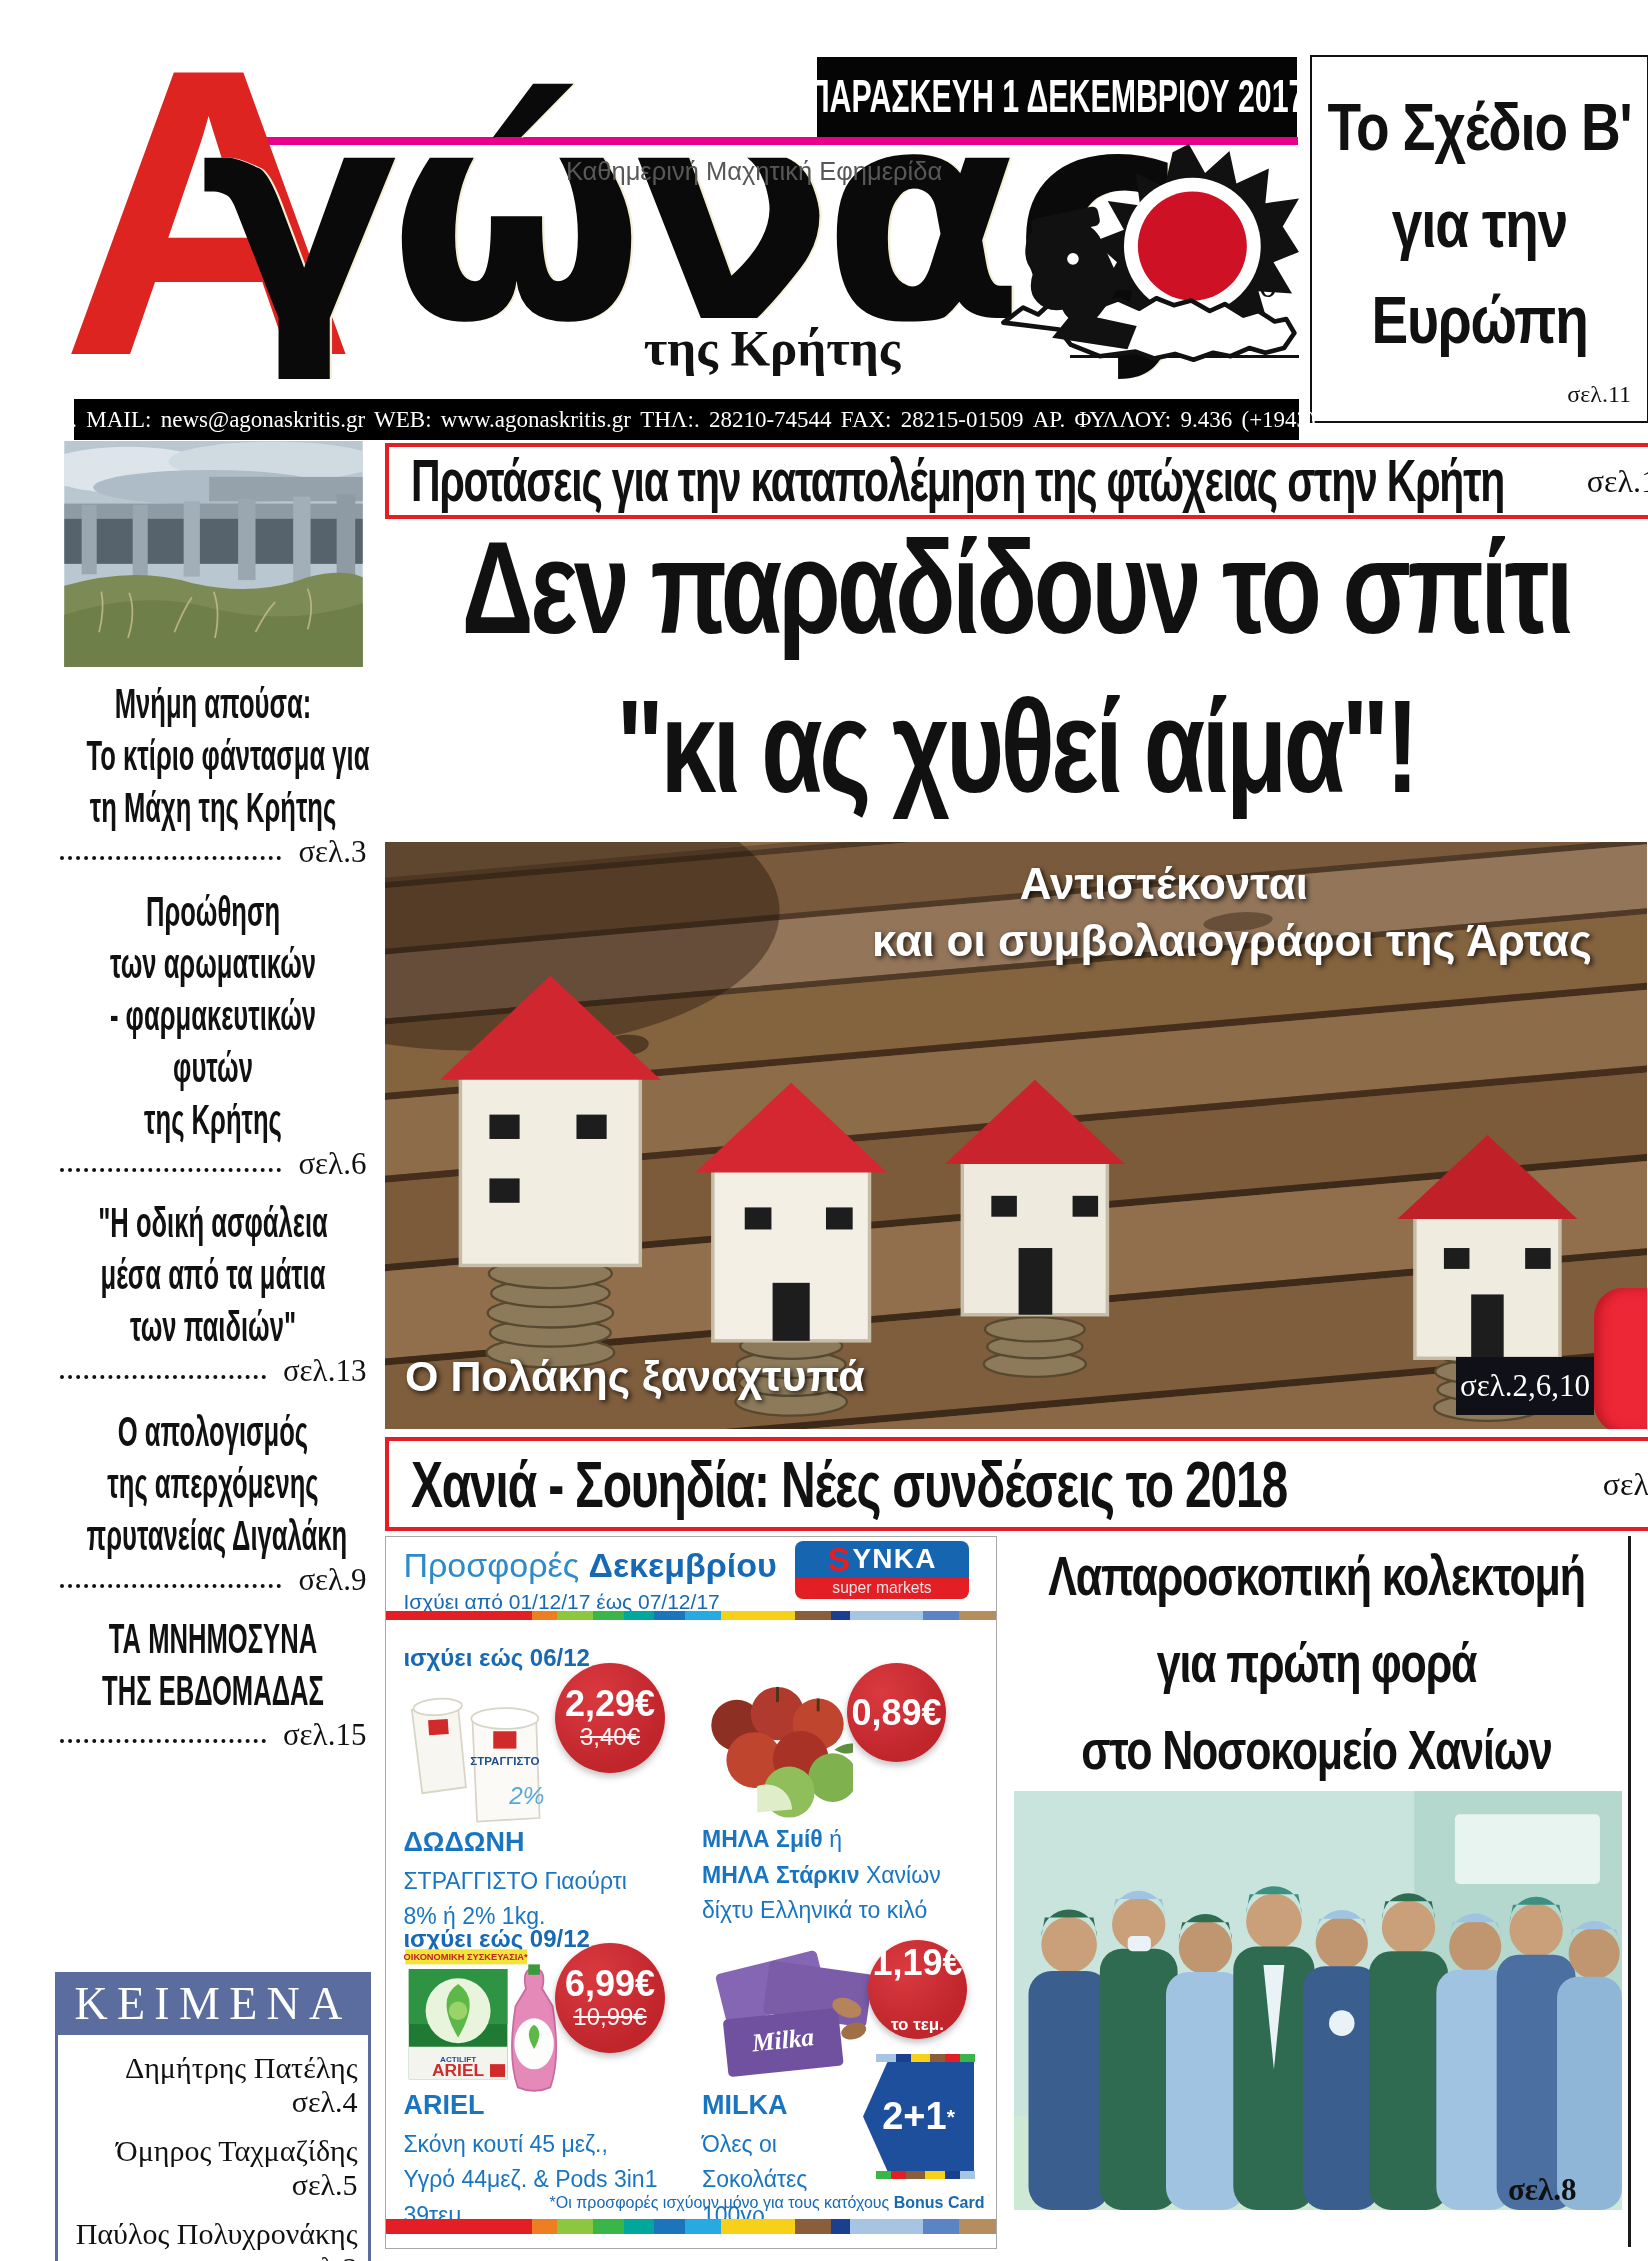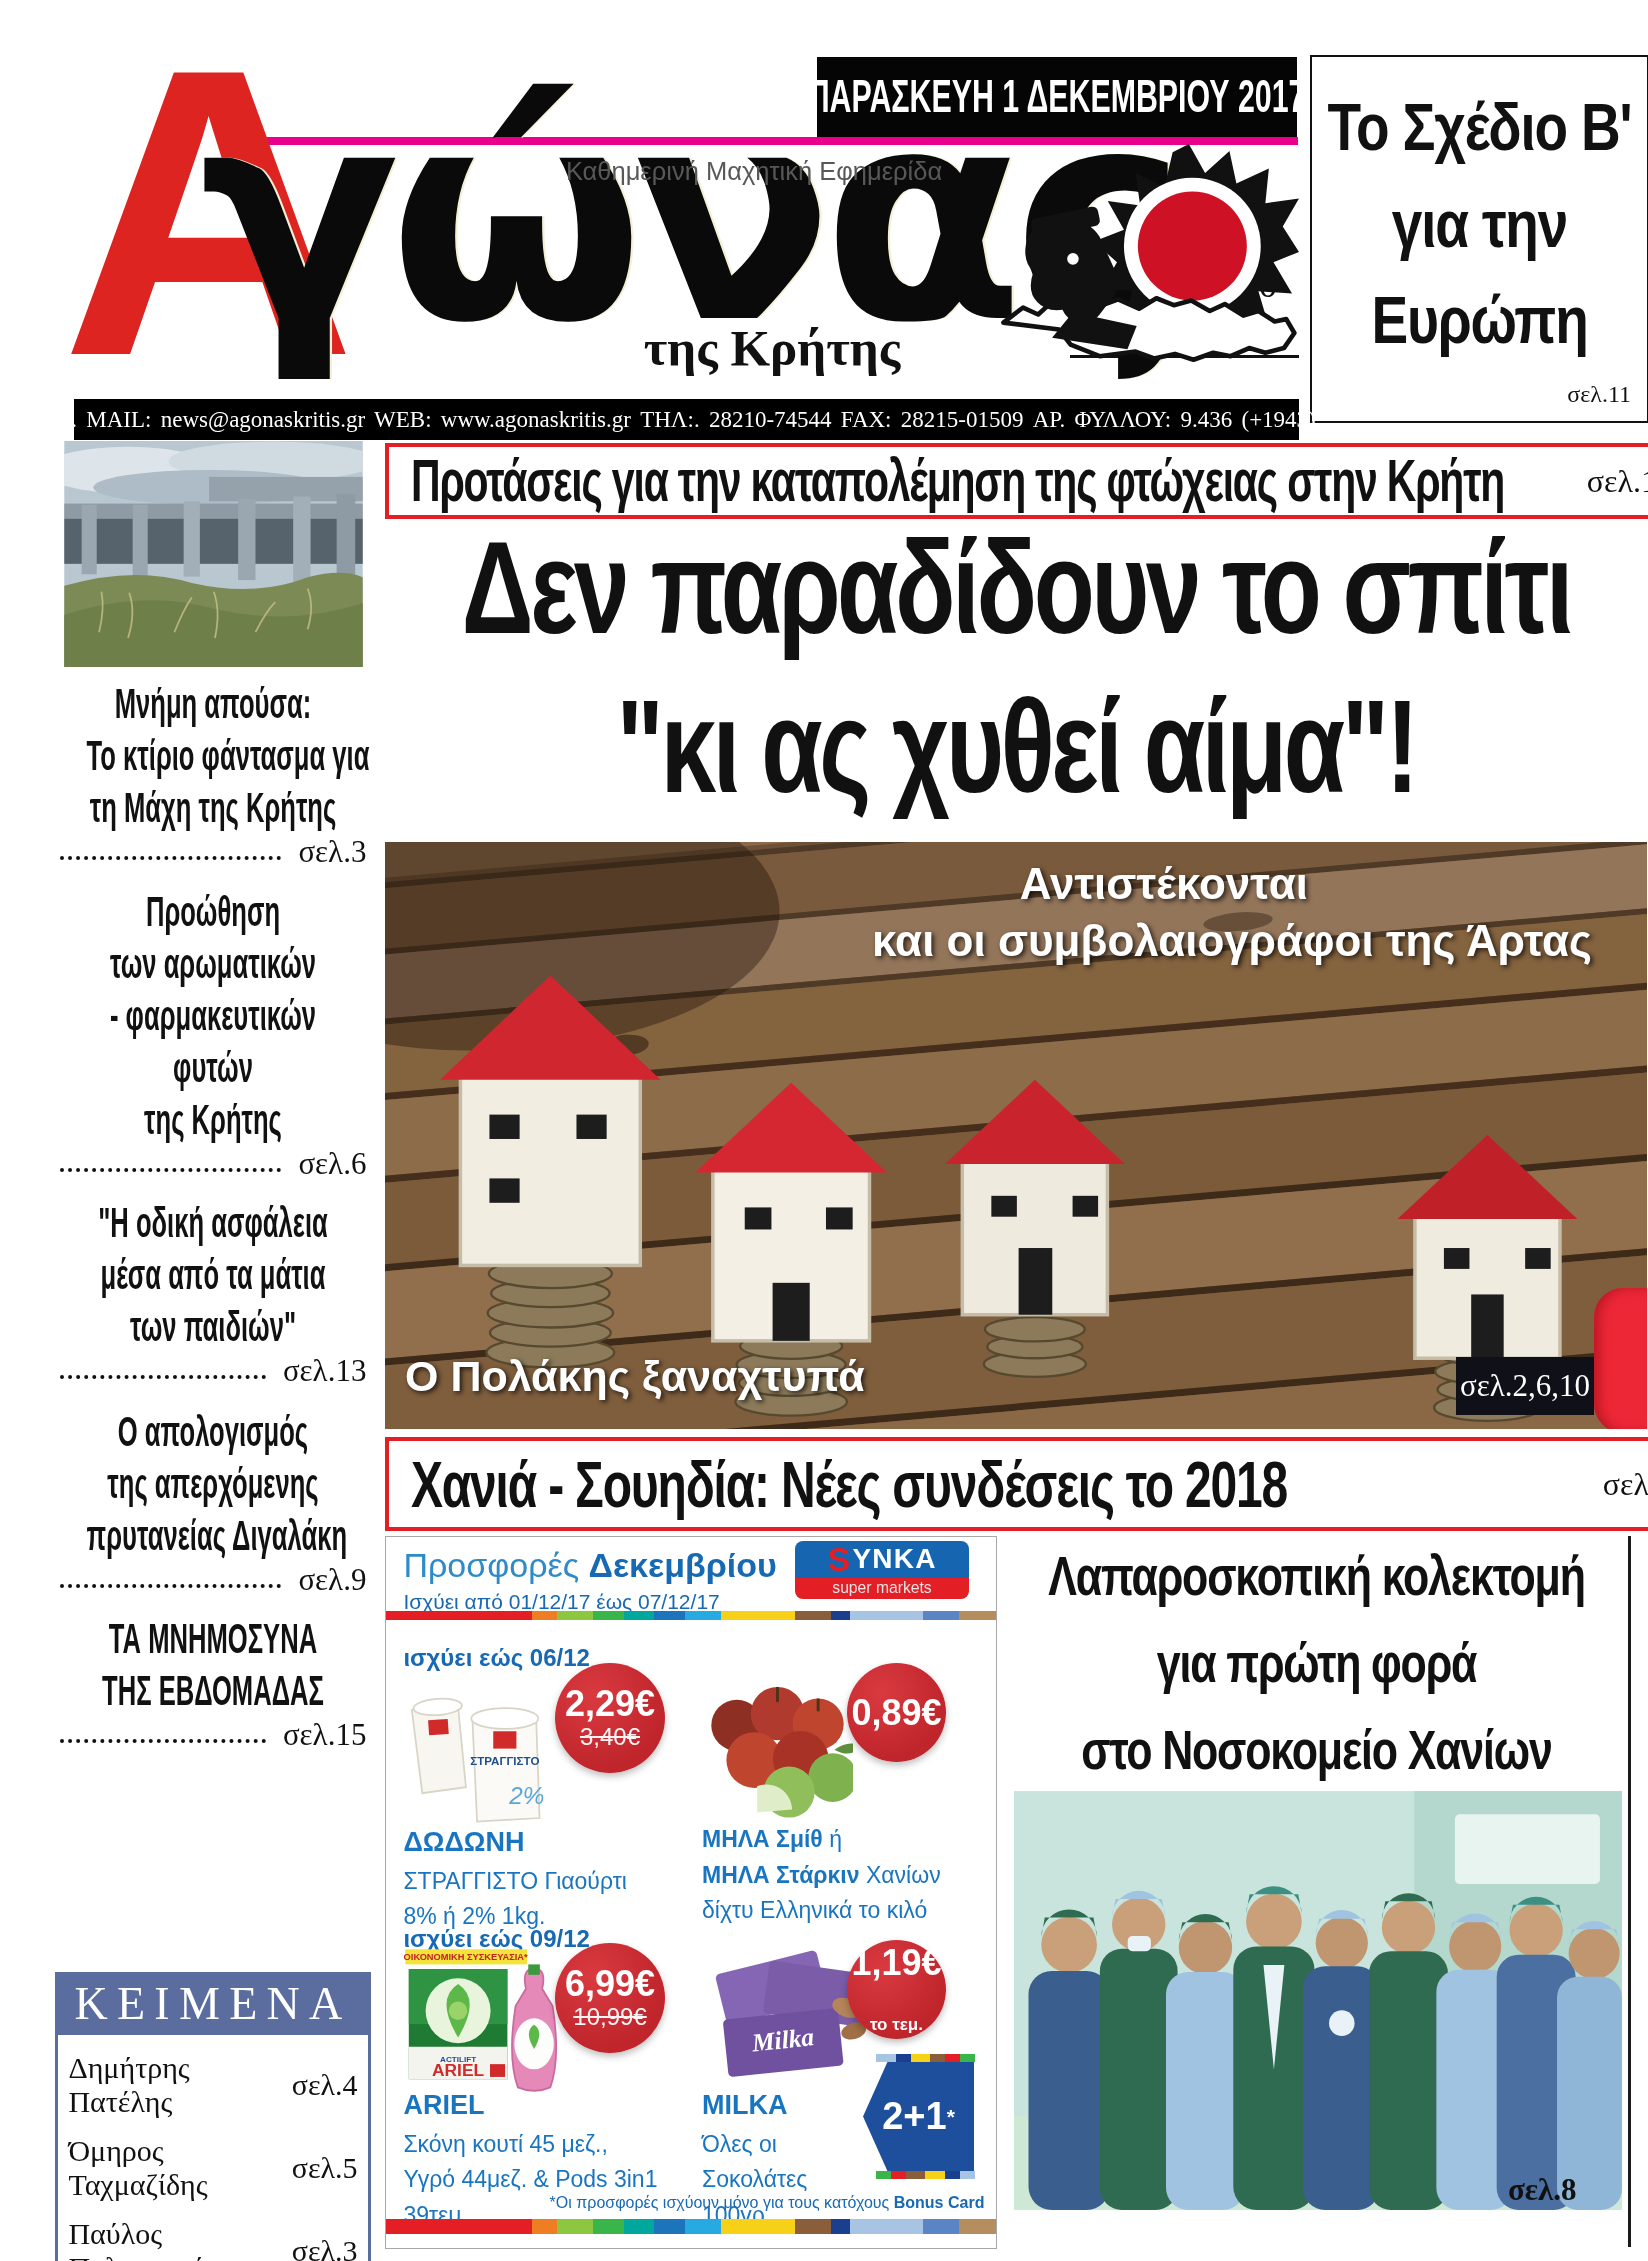--- a/index.html
+++ b/index.html
@@ -36,22 +36,22 @@
   .side-item{text-align:center;font-weight:bold;}
   .side-line{display:block;font-size:32px;line-height:52px;white-space:nowrap;
              transform:scale(0.8,1.35);transform-origin:center;}
   .side-sep{display:flex;align-items:flex-end;height:37px;padding:0 4.6px;}
   .dots{flex:1;border-bottom:4.6px dotted #111;margin-bottom:10.4px;margin-right:17.4px;}
   .pref{font-family:"Liberation Serif",serif;font-size:31px;}
   .keimena{left:55px;top:1972px;width:316px;}
   .keimena-head{background:#5a6d9e;height:63px;display:flex;align-items:center;justify-content:center;}
   .keimena-head span{color:#fff;font-family:"Liberation Serif",serif;font-size:46px;letter-spacing:9.3px;}
   .keimena-body{border:3.5px solid #5a6d9e;border-top:none;background:#fff;padding:16px 10.4px;}
-  .keimena-row{display:flex;justify-content:space-between;align-items:center;
-               font-family:"Liberation Serif",serif;font-size:30px;margin:0 0 15px 0;}
+  .keimena-row{display:flex;justify-content:space-between;align-items:flex-end;
+               font-family:"Liberation Serif",serif;font-size:30px;margin:0 0 15px 0;flex-direction:column;}
   .keimena-row:last-child{margin-bottom:3.5px;}
 
   
   .banner-red{border:4px solid #e31e24;background:#fff;display:flex;align-items:center;
               justify-content:space-between;padding:0 22px;}
   .banner1{left:385px;top:443px;width:1262px;height:68px;}
   .banner2{left:385px;top:1437px;width:1262px;height:86px;}
   .banner-red .t{font-weight:bold;font-size:41px;letter-spacing:-1.2px;white-space:nowrap;
                  transform:scaleY(1.45);transform-origin:left center;}
   .banner2 .t{font-size:48px;transform:scaleY(1.35);}
@@ -456,21 +456,21 @@
     </div>
 
     <svg class="abs" style="left:316px;top:413px;" width="174" height="133" viewBox="0 0 300 230">
       <rect x="30" y="20" width="180" height="90" rx="8" fill="#8566b4" transform="rotate(-14 120 65)"></rect>
       <rect x="110" y="30" width="180" height="92" rx="8" fill="#7a5ca8" transform="rotate(8 200 76)"></rect>
       <rect x="40" y="110" width="200" height="100" rx="8" fill="#6f519f" transform="rotate(-6 140 160)"></rect>
       <ellipse cx="250" cy="100" rx="26" ry="16" fill="#b5845a" transform="rotate(20 250 100)"></ellipse>
       <ellipse cx="262" cy="140" rx="22" ry="14" fill="#a06f45" transform="rotate(-16 262 140)"></ellipse>
       <text x="140" y="170" text-anchor="middle" font-size="44" font-style="italic" font-weight="bold" font-family="Liberation Serif, serif" fill="#ffffff" transform="rotate(-6 140 160)">Milka</text>
     </svg>
-    <div class="bubble" style="left:461px;top:403px;width:99px;height:99px;">
+    <div class="bubble" style="left:482px;top:403px;width:99px;height:99px;">
       <span class="p">1,19€</span>
       <span class="unit">το τεμ.</span>
     </div>
 
     <div class="badge-stripe" style="top:517px;background:linear-gradient(90deg,#a7c4e2 0 20%,#1b3f8f 20% 35%,#f7d117 35% 55%,#8a5d3b 55% 70%,#e31e24 70% 85%,#39b54a 85% 100%);"></div>
     <div class="badge">
       <span>2+1</span>
         <sup>*</sup>
     </div>
     <div class="badge-stripe" style="top:634px;background:linear-gradient(90deg,#39b54a 0 15%,#e31e24 15% 30%,#8a5d3b 30% 50%,#f7d117 50% 70%,#1b3f8f 70% 85%,#a7c4e2 85% 100%);"></div>

